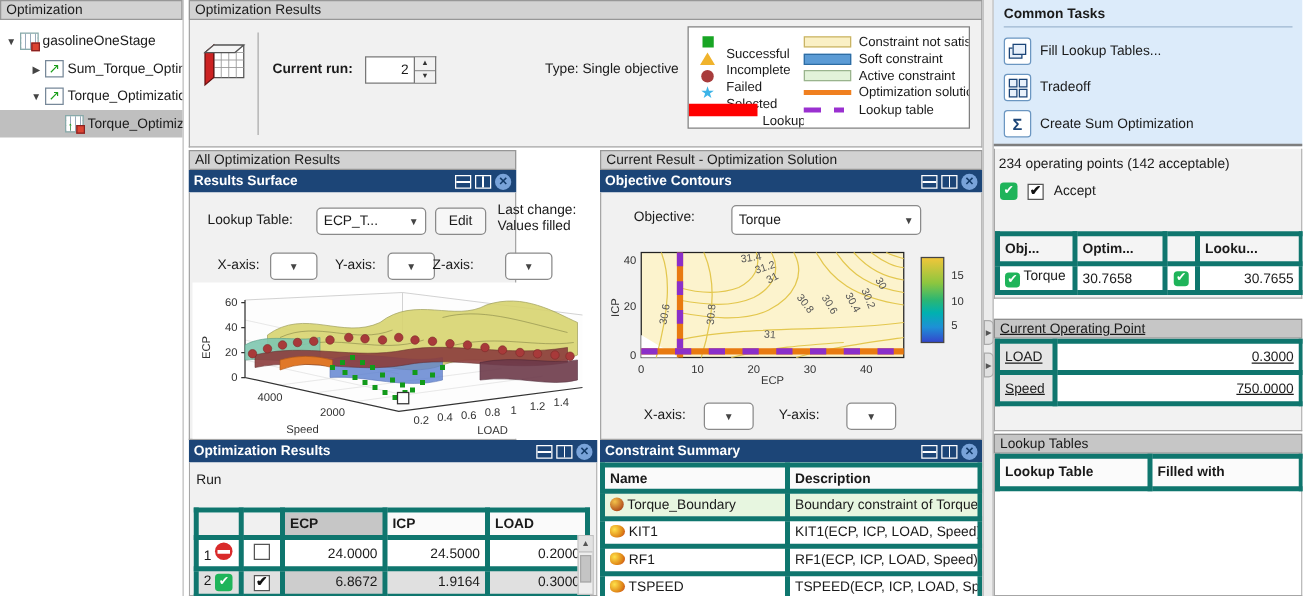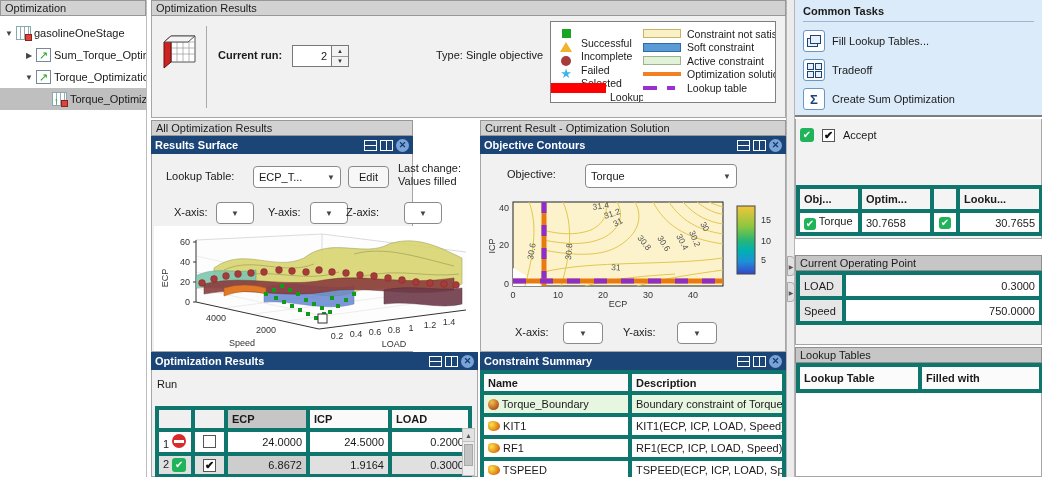--- a/index.html
+++ b/index.html
@@ -540,20 +540,21 @@
     <span>Tradeoff</span>
   </div>
   <div class="task">
     <span class="task-icon ti-sigma">Σ</span>
     <span>Create Sum Optimization</span>
   </div>
 </div>
 
 <div class="abs" style="left:795px; top:119px; width:247px; height:136px;">
   <div class="rc-body" style="height:120px;">
+    <div style="padding:6px 4px 0 3px;">234 operating points (142 acceptable)</div>
     <div style="display:flex; align-items:center; gap:8px; padding:9px 0 0 4px;">
       <span class="chk">✔</span>
       <span class="checkbox">✔</span>
       <span>Accept</span>
     </div>
     <table style="position:absolute; left:0; top:66px; width:247px; background:#fff; table-layout:fixed;">
       <tbody>
           <tr style="background:#f4f4f4;">
         <th style="width:62px; height:24px;">Obj...</th>
         <th style="width:72px;">Optim...</th>
@@ -564,21 +565,21 @@
         <td style="height:22px;"><span class="chk" style="width:12px;height:12px;vertical-align:-2px;">✔</span> <span>Torque</span></td>
         <td>30.7658</td>
         <td style="text-align:center;"><span class="chk" style="width:12px;height:12px;">✔</span></td>
         <td class="num">30.7655</td>
       </tr>
     </tbody>
       </table>
   </div>
 </div>
 
-<div class="abs" style="left:795px; top:255px; width:247px; height:96px;">
+<div class="abs" style="left:795px; top:255px; width:247px; height:96px;text-decoration:underline;">
   <div class="rc-caption">Current Operating Point</div>
   <div class="rc-body" style="height:74px;">
     <table style="width:247px; background:#fff; table-layout:fixed; margin-top:0;">
       <tbody>
           <tr>
         <td style="width:46px; height:25px; background:#e6e6e6;">LOAD</td>
         <td class="num">0.3000</td>
       </tr>
       <tr>
         <td style="height:25px; background:#e6e6e6;">Speed</td>

